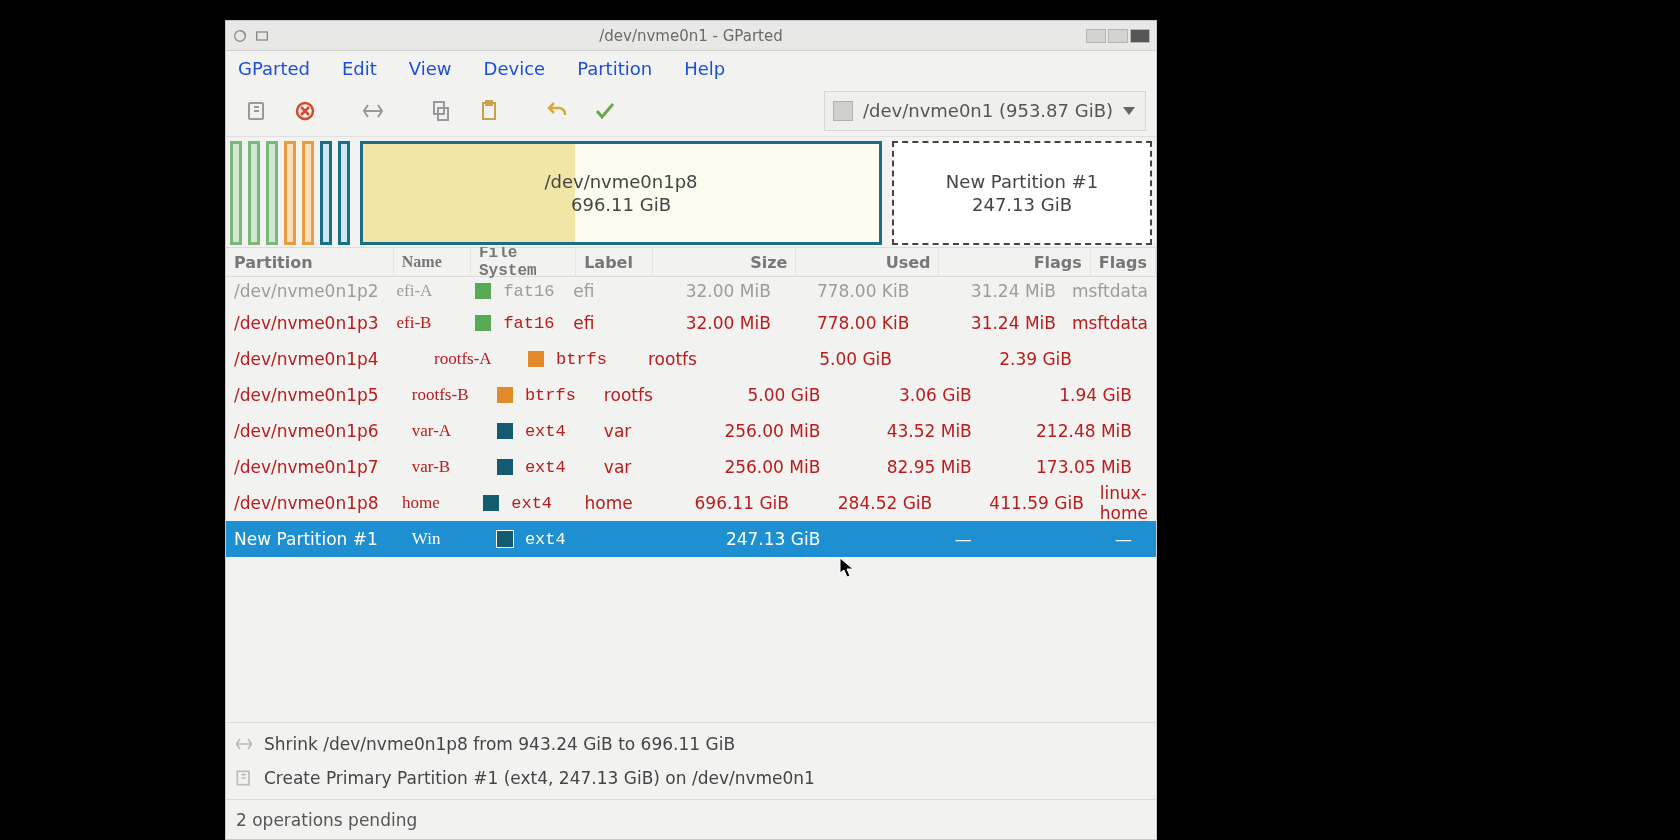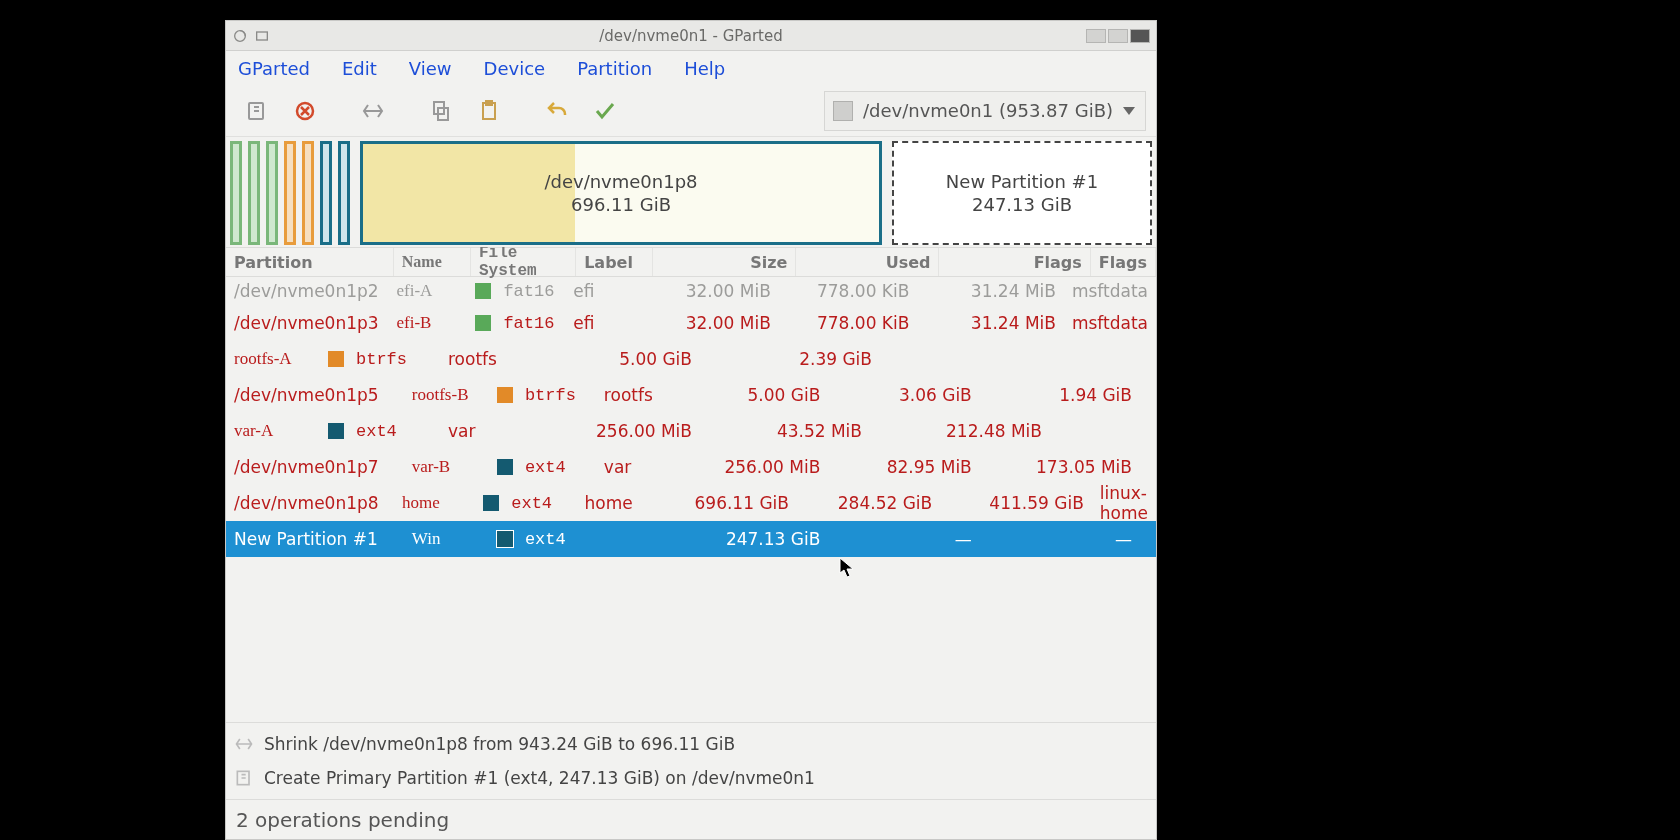--- a/index.html
+++ b/index.html
@@ -78,21 +78,21 @@
   .fs-fat16 { background:#59a959; }
   .fs-btrfs { background:#e28a28; }
   .fs-ext4  { background:#145a70; }
   .row.sel .fsbox { outline:1px solid #fff; }
 
   
   .ops { border-top:1px solid #dcdcda; padding:4px 20px 4px 8px; font-size:17px; color:#444; }
   .op { display:flex; align-items:center; gap:10px; height:34px; }
   .opicon { width:20px; height:20px; color:#bbb; }
 
-  .status { height:40px; border-top:1px solid #dcdcda; display:flex; align-items:center; padding:0 10px; color:#555; font-size:20px; }
+  .status { height:40px; border-top:1px solid #dcdcda; display:flex; align-items:center; padding:0 10px; color:#555; font-size:17px; }
 
   .cursor { position:absolute; width:16px; height:22px; pointer-events:none; }
 </style>
 </head>
 <body>
 
 <div class="screen">
   <div class="window">
 
     <div class="titlebar">
@@ -260,20 +260,23 @@
               <span>778.00 KiB</span>
             </div>
             <div class="col c-unused">
               <span>31.24 MiB</span>
             </div>
             <div class="col c-flags">
               <span>msftdata</span>
             </div>
           </div>
           <div class="row">
+            <div class="col c-part">
+              <span>/dev/nvme0n1p4</span>
+            </div>
             <div class="col c-name">
               <span>rootfs-A</span>
             </div>
             <div class="col c-fs">
               <div class="fsbox fs-btrfs"></div>
               <span>btrfs</span>
             </div>
             <div class="col c-label">
               <span>rootfs</span>
             </div>
@@ -308,20 +311,23 @@
               <span>3.06 GiB</span>
             </div>
             <div class="col c-unused">
               <span>1.94 GiB</span>
             </div>
             <div class="col c-flags">
               <span></span>
             </div>
           </div>
           <div class="row">
+            <div class="col c-part">
+              <span>/dev/nvme0n1p6</span>
+            </div>
             <div class="col c-name">
               <span>var-A</span>
             </div>
             <div class="col c-fs">
               <div class="fsbox fs-ext4"></div>
               <span>ext4</span>
             </div>
             <div class="col c-label">
               <span>var</span>
             </div>

